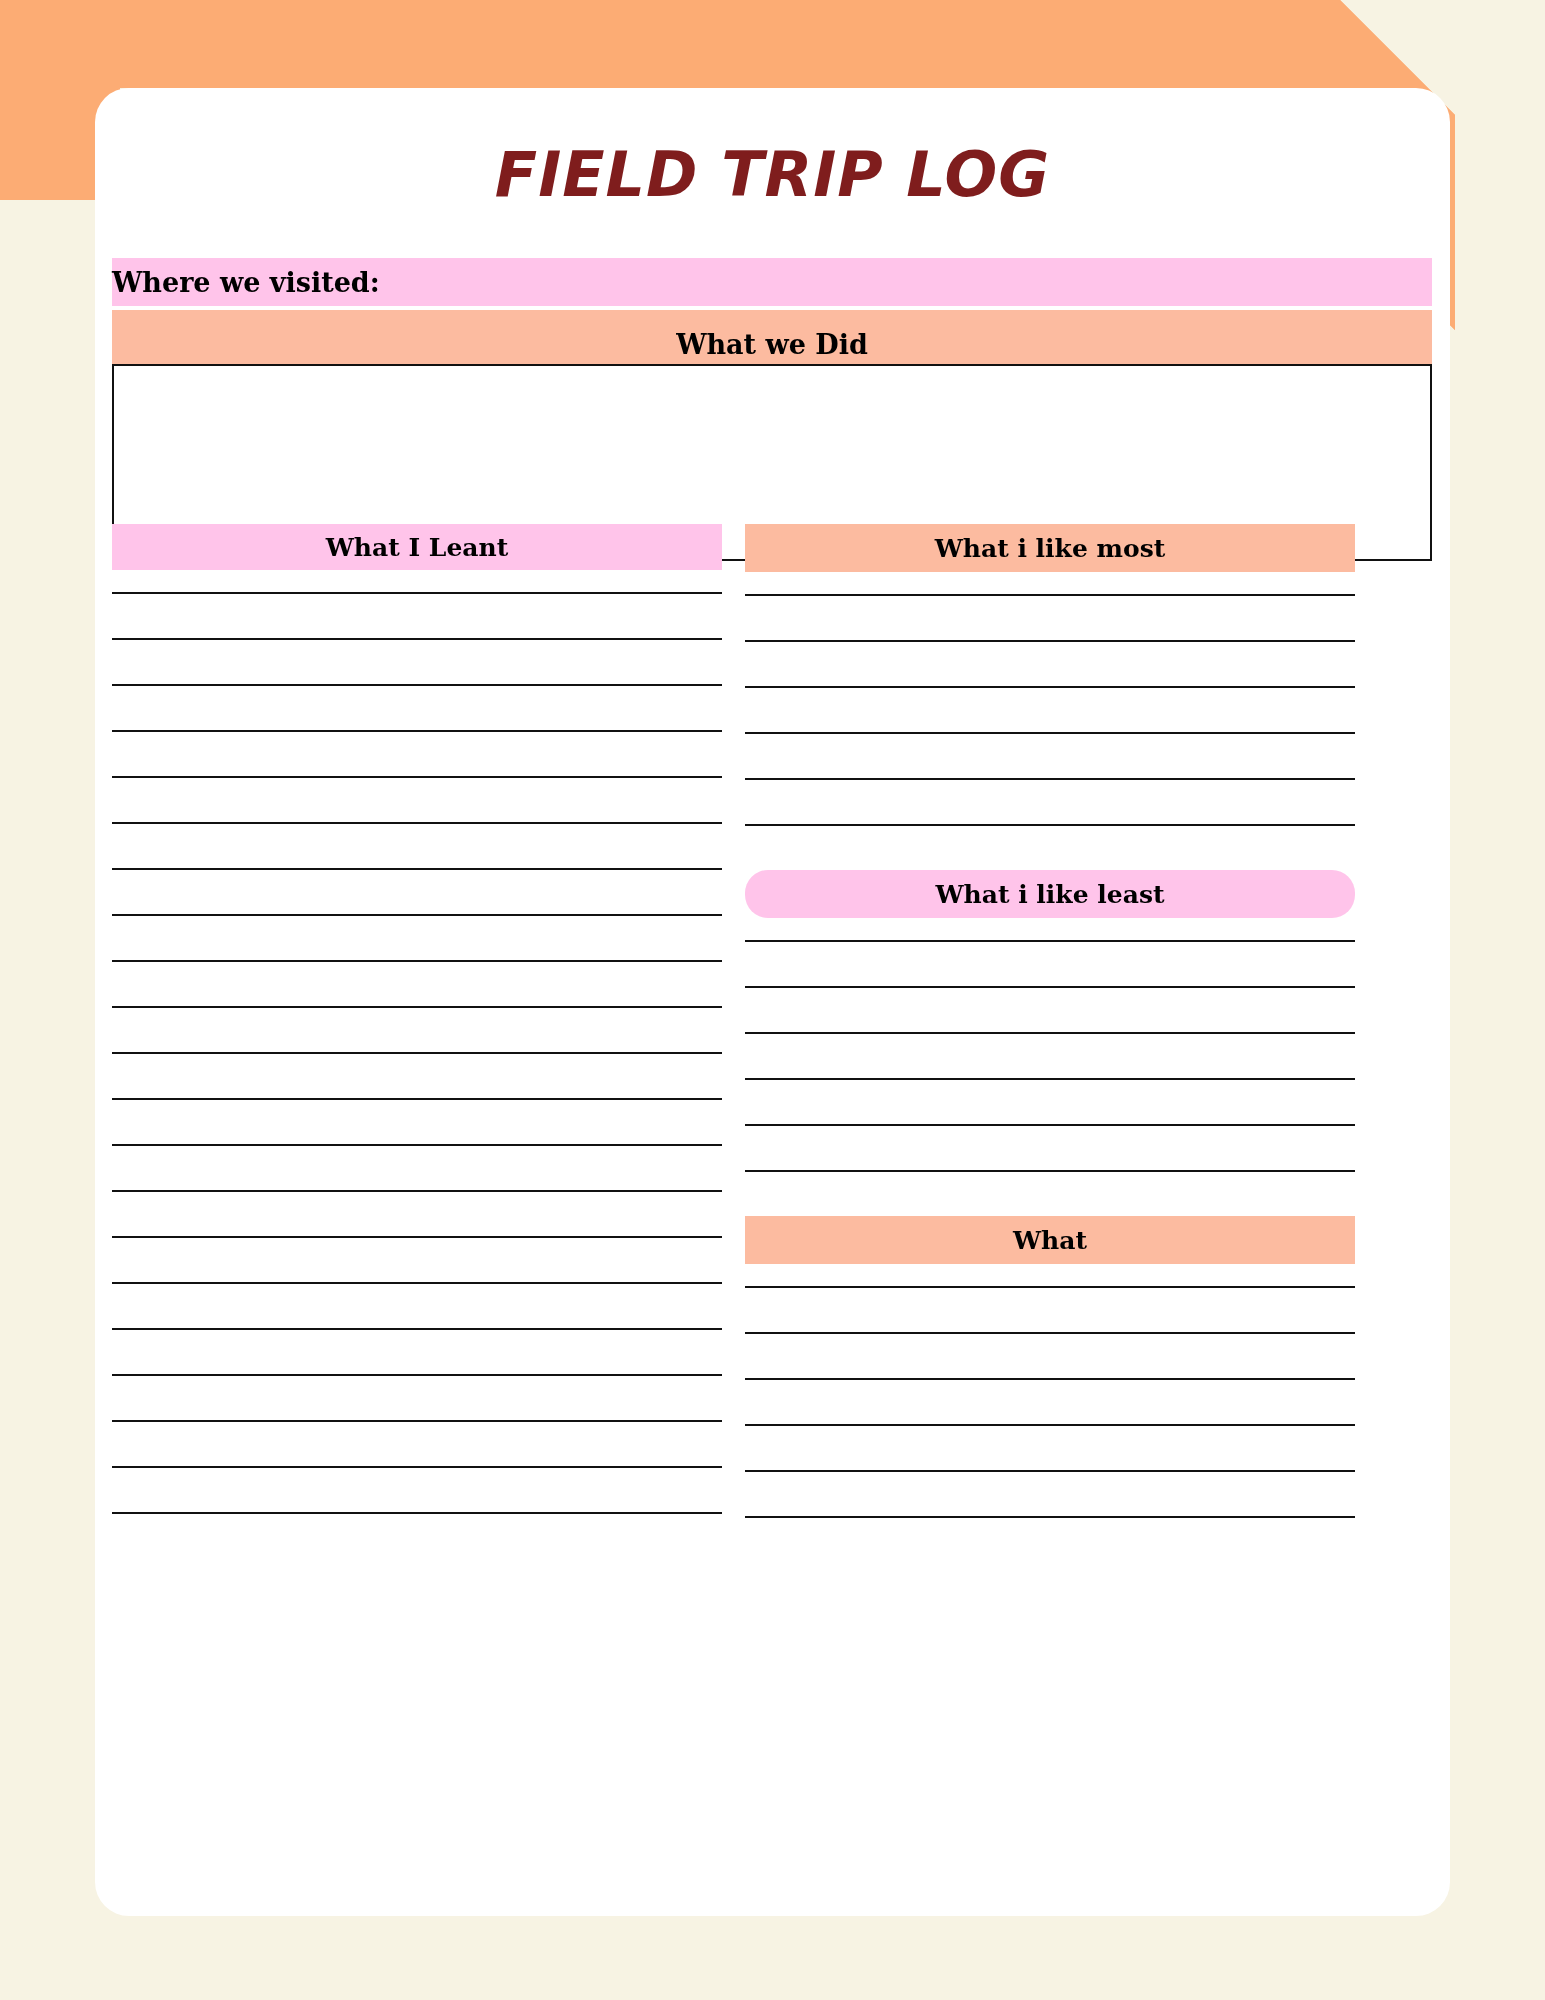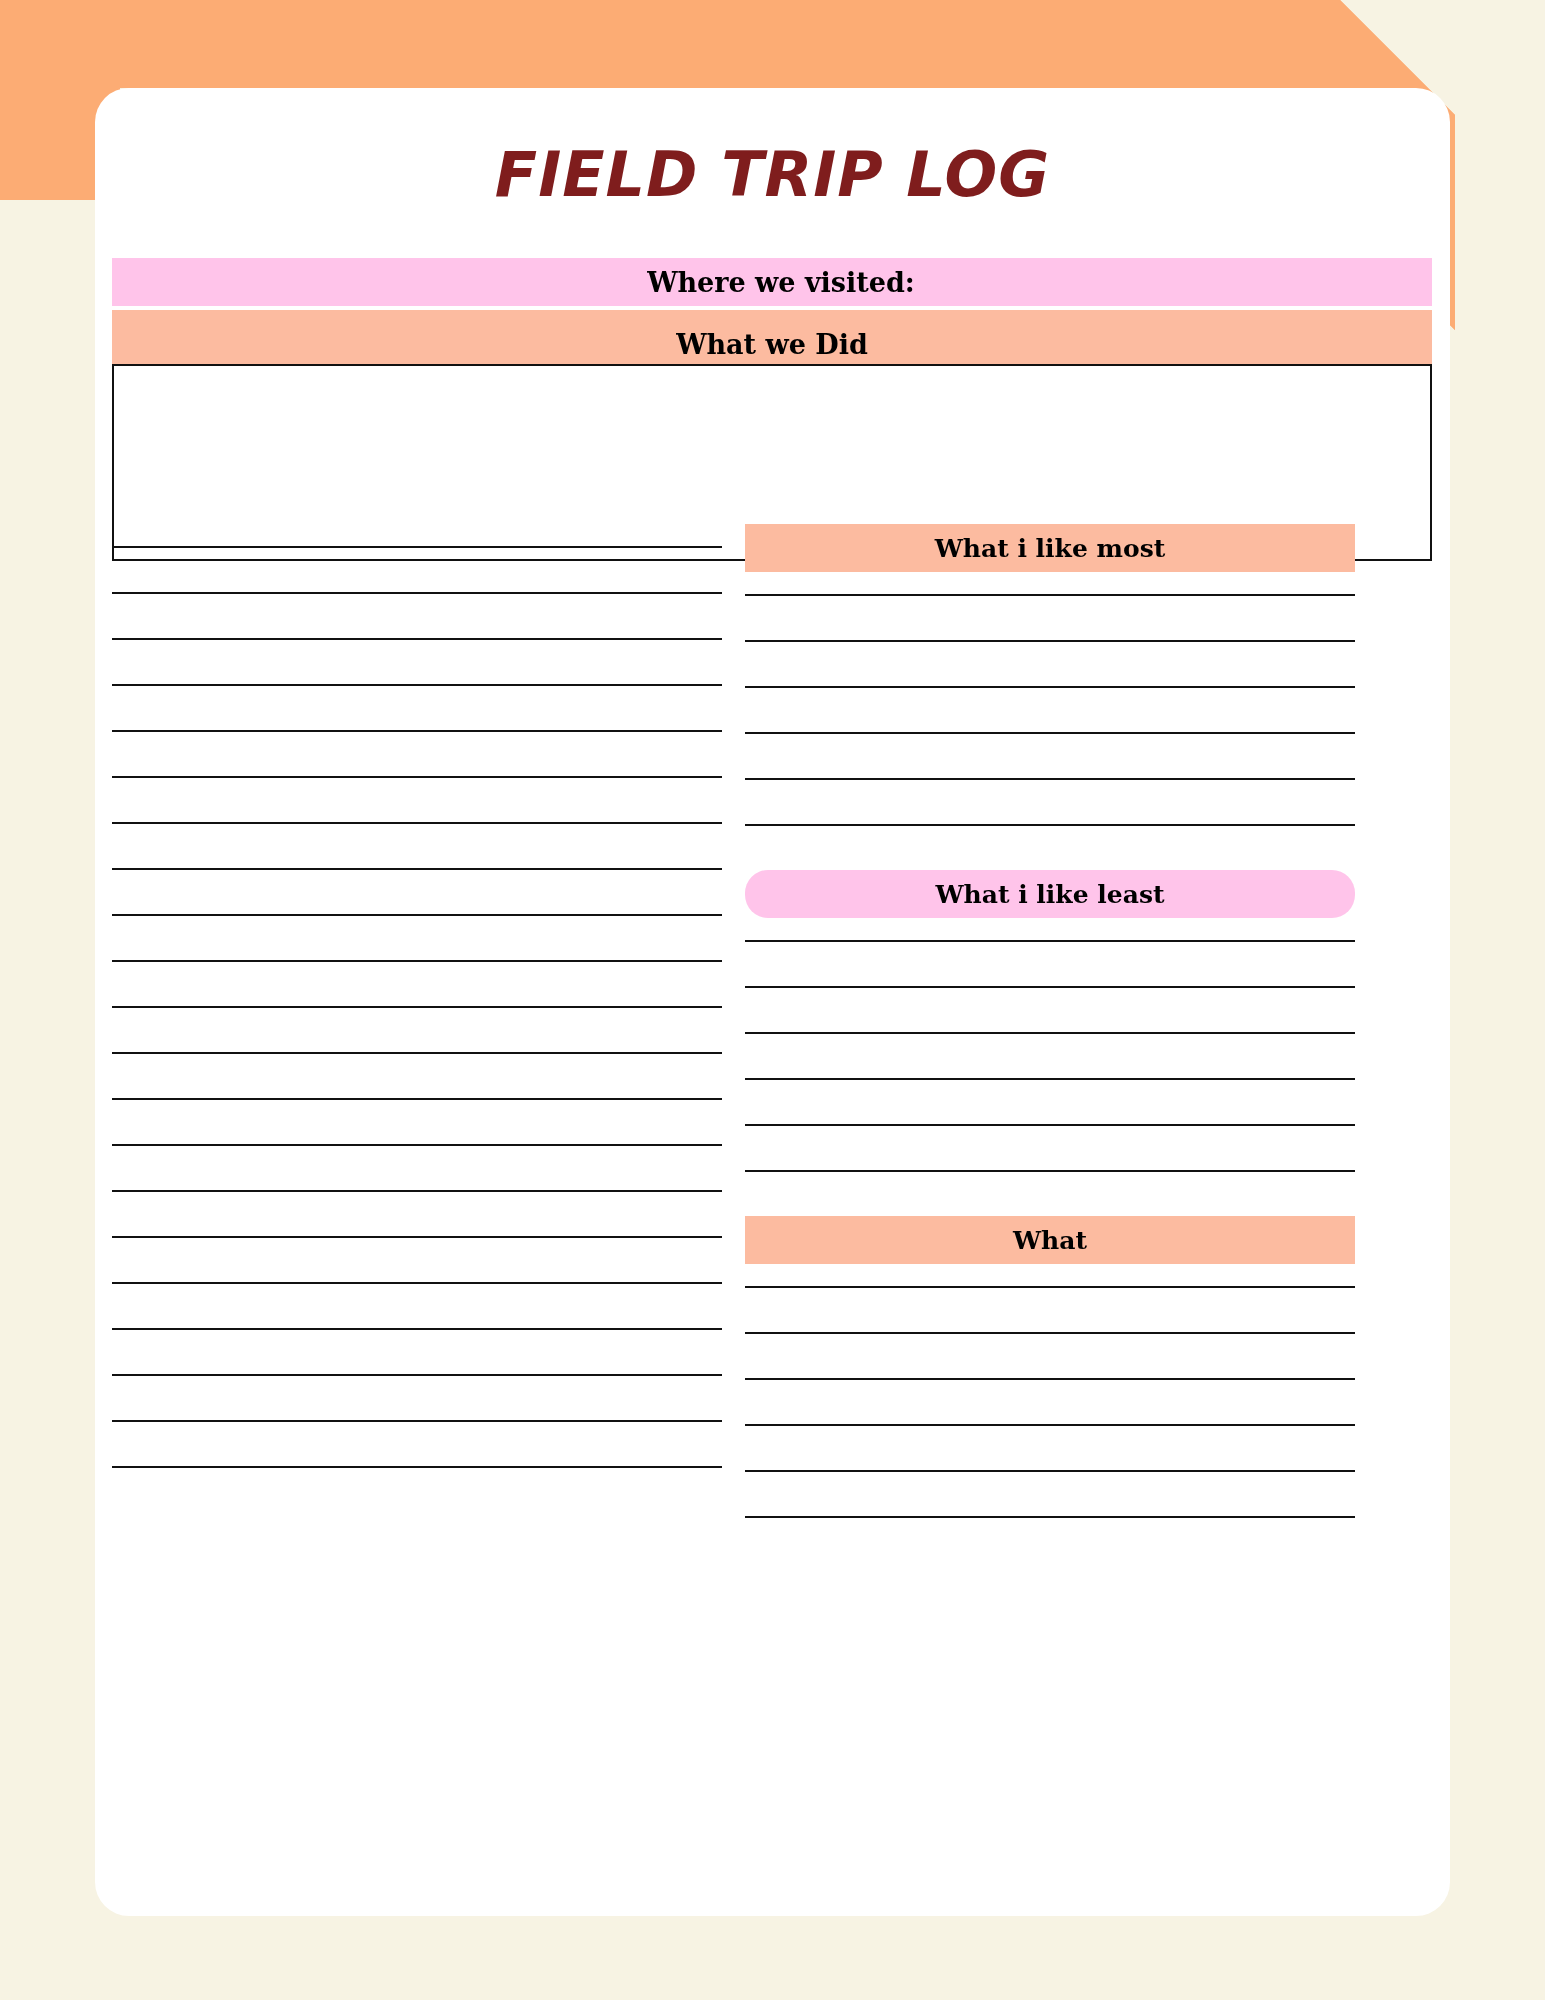--- a/index.html
+++ b/index.html
@@ -56,21 +56,21 @@
     box-sizing: border-box;
     font-family: "DejaVu Serif", serif;
     font-weight: bold;
     color: #000;
     display: flex;
     align-items: center;
   }
   .bar.pink   { background: #ffc4ea; }
   .bar.peach  { background: #fcbba0; }
   .bar.center { justify-content: center; }
-  .bar.left   { justify-content: center; padding-left: 18px; }
+  .bar.left   { justify-content: flex-start; }
 
   
   .row-visited {
     position: absolute;
     left: 17px;
     top: 170px;
     width: 1320px;
     height: 48px;
     font-size: 27px;
   }
@@ -135,20 +135,23 @@
     <span>Where we visited:</span>
   </div>
 
   <div class="bar peach center row-whatwedid">
     <span>What we Did</span>
   </div>
 
   <div style="position:absolute; left:17px; top:276px; width:1320px; height:197px; border:2px solid #111; background:#fff; box-sizing:border-box;"></div>
 
   <div class="col-left">
+    <div class="bar pink center section-bar">
+      <span>What I Leant</span>
+    </div>
     <div class="lines">
       <div class="line"></div>
       <div class="line"></div>
       <div class="line"></div>
       <div class="line"></div>
       <div class="line"></div>
       <div class="line"></div>
       <div class="line"></div>
       <div class="line"></div>
       <div class="line"></div>

